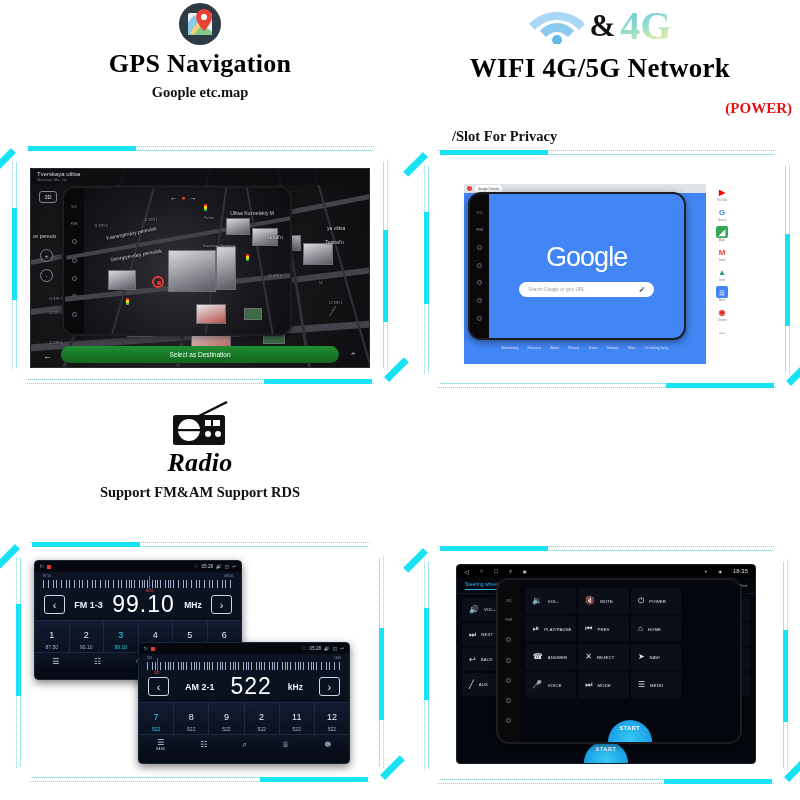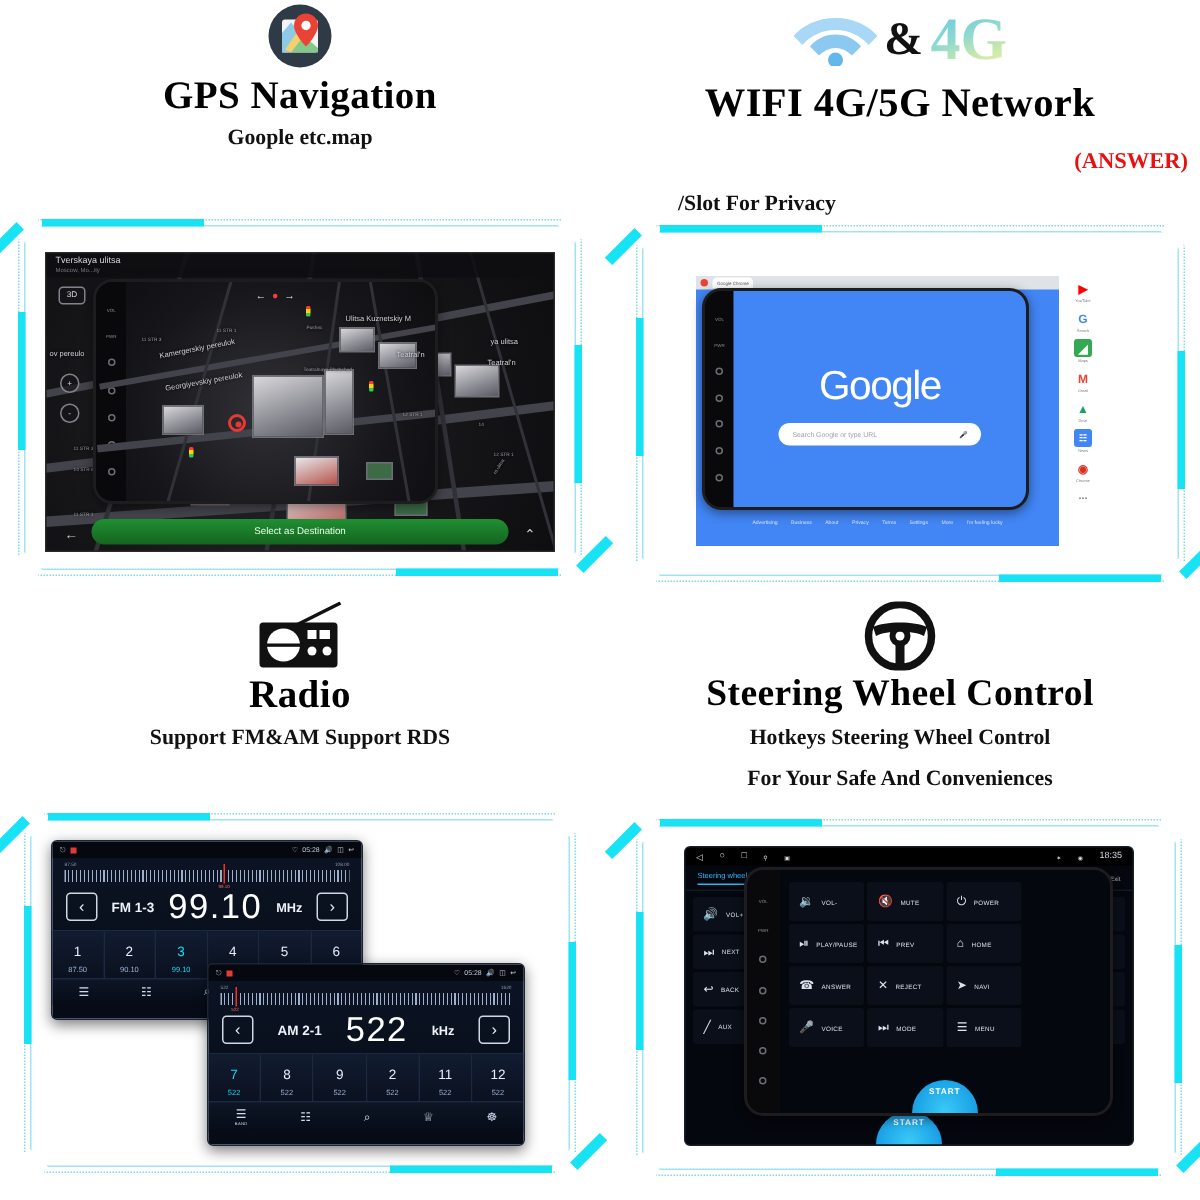--- a/index.html
+++ b/index.html
@@ -20,21 +20,21 @@
   
   .hdr { text-align: center; }
   .hdr-icon { height: 48px; display: flex; align-items: center; justify-content: center; }
   .title {
     font-family: "Liberation Serif", serif;
     font-weight: bold; color: #000;
     letter-spacing: .3px; line-height: 1.05;
   }
   .t-gps   { font-size: 26px; margin-top: 2px; }
   .t-wifi  { font-size: 27px; margin-top: 2px; }
-  .t-radio { font-size: 26px; margin-top: 1px; }
+  .t-radio { font-size: 26px; margin-top: 1px; font-style: italic; }
   .t-swc   { font-size: 25px; margin-top: 2px; }
   .sub {
     font-family: "Liberation Serif", serif;
     font-weight: bold; font-size: 14.5px; color: #111;
   }
   .sub-left { text-align: left; }
   .option-tag { color: #e81010; font-weight: bold; font-size: 15px; }
 
   
   .wifi-row { display: flex; align-items: center; justify-content: center; gap: 5px; height: 52px; }
@@ -437,21 +437,21 @@
             <path d="M28 8 C40 8 50 13 56 20 L50 26 C45 20 37 16 28 16 C19 16 11 20 6 26 L0 20 C6 13 16 8 28 8 Z" fill="#a8d8f5"></path>
             <path d="M28 19 C35 19 41 22 45 27 L39 33 C36 30 32 28 28 28 C24 28 20 30 17 33 L11 27 C15 22 21 19 28 19 Z" fill="#8cc9f0"></path>
             <circle cx="28" cy="36" r="5" fill="#63b8ea"></circle>
           </svg>
         </span>
         <span class="amp">&amp;</span>
         <span class="fourg">4G</span>
       </div>
       <div class="title t-wifi">WIFI 4G/5G Network</div>
     </div>
-    <div class="option-tag" style="position:absolute;right:8px;top:100px">(ANSWER)</div>
+    <div class="option-tag" style="position:absolute;right:8px;top:100px">(POWER)</div>
     <div class="sub sub-left" style="position:absolute;left:52px;top:128px">/Slot For Privacy</div>
 
     <div class="frame" style="left:24px;top:150px;width:366px;height:238px">
       <div class="bevel"></div>
       <div class="bevel2"></div>
       <div class="accent acc-top"></div>
       <div class="accent acc-left"></div>
       <div class="accent acc-bot"></div>
       <div class="accent acc-right"></div>
       <div class="acc-diag-tl"></div>
@@ -686,34 +686,20 @@
         </span>
         <span class="r-tool">☷</span>
         <span class="r-tool">⌕</span>
         <span class="r-tool">♕</span>
         <span class="r-tool">☸</span>
       </div>
     </div>
   </div>
 
   <div class="quad q-br">
-    <div class="hdr">
-      <div class="hdr-icon">
-        <svg width="48" height="46" viewBox="0 0 48 46">
-          <circle cx="24" cy="23" r="21" fill="none" stroke="#111" stroke-width="5"></circle>
-          <circle cx="24" cy="23" r="7" fill="#111"></circle>
-          <circle cx="24" cy="23" r="3" fill="#fff"></circle>
-          <path d="M6 17 C14 13 34 13 42 17 L40 23 C33 19 15 19 8 23 Z" fill="#111"></path>
-          <path d="M21 29 L27 29 L27 43 L21 43 Z" fill="#111"></path>
-        </svg>
-      </div>
-      <div class="title t-swc">Steering Wheel Control</div>
-      <div class="sub" style="margin-top:8px">Hotkeys Steering Wheel Control</div>
-      <div class="sub" style="margin-top:10px">For Your Safe And Conveniences</div>
-    </div>
 
     <div class="frame" style="left:24px;top:146px;width:364px;height:238px">
       <div class="bevel"></div>
       <div class="bevel2"></div>
       <div class="accent acc-top"></div>
       <div class="accent acc-left"></div>
       <div class="accent acc-bot"></div>
       <div class="accent acc-right"></div>
       <div class="acc-diag-tl"></div>
       <div class="acc-diag-br"></div>

